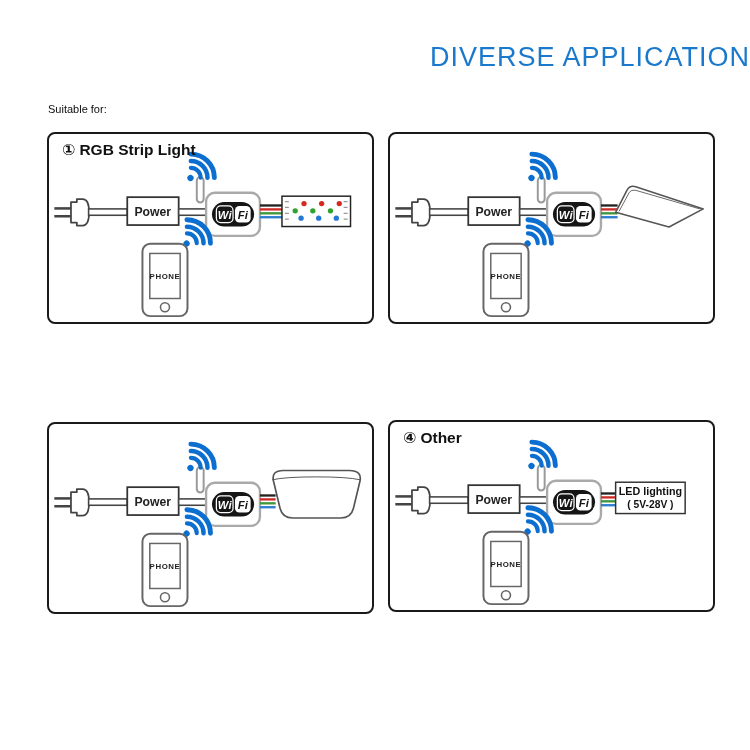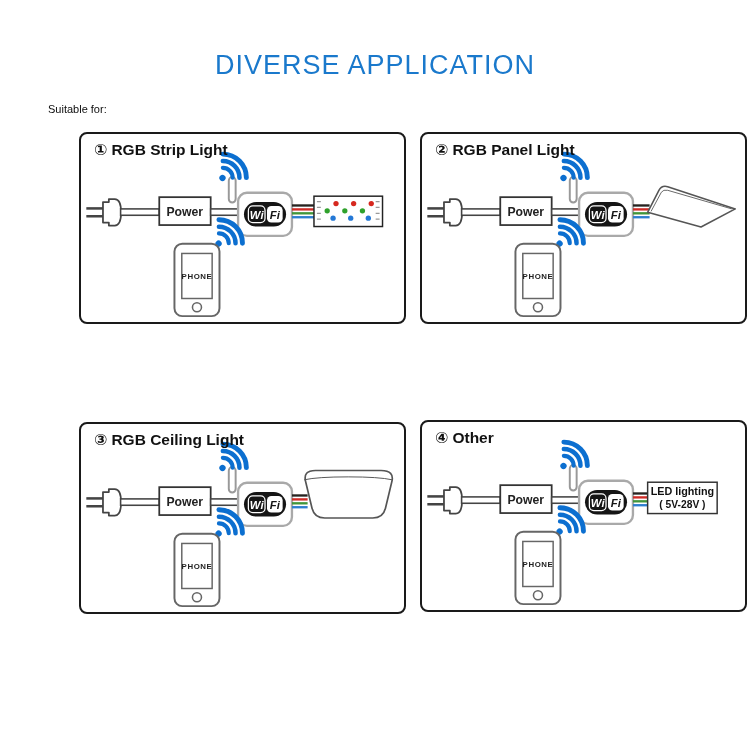--- a/index.html
+++ b/index.html
@@ -1,29 +1,29 @@
 <!DOCTYPE html>
 <html style="--title-blue: #1a79cc; --wifi-blue: #0c6fd0; --panel-border: #1a1a1a; --wire-black: #26221f; --wire-red: #cf2b26; --wire-green: #41953a; --wire-blue: #2e7ecf; --led-red: #d6281f; --led-green: #2fa12c; --led-blue: #2478d6;"><head>
 <meta charset="utf-8">
 <style>
   html,body{margin:0;padding:0;}
   body{
     width:750px;height:750px;background:#ffffff;position:relative;
     font-family:"Liberation Sans","DejaVu Sans",sans-serif;overflow:hidden;
   }
   .page-title{
-    position:absolute;top:42px;left:0;width:750px;text-align:center;
-    font-size:27px;letter-spacing:1px;color:var(--title-blue,#1a79cc);margin-top:8px;
+    position:absolute;top:42px;left:0;width:750px;text-align:right;
+    font-size:27px;letter-spacing:1px;color:var(--title-blue,#1a79cc);
   }
   .subtitle{
     position:absolute;left:48px;top:103px;font-size:11px;color:#0d0d0d;
   }
   .panel{
     position:absolute;width:327px;height:192px;background:#fff;
-    border:2px solid var(--panel-border,#1a1a1a);border-radius:8px;box-sizing:border-box;margin-left:32px;
+    border:2px solid var(--panel-border,#1a1a1a);border-radius:8px;box-sizing:border-box;
   }
   #panel-1{left:47px;top:132px}
   #panel-2{left:388px;top:132px}
   #panel-3{left:47px;top:422px}
   #panel-4{left:388px;top:420px}
   .panel-header{
     position:absolute;left:13px;top:7px;font-size:15.5px;font-weight:700;color:#111;z-index:2;
   }
   svg.diagram{position:absolute;left:0;top:0;width:100%;height:100%;}
   svg text{font-family:"Liberation Sans","DejaVu Sans",sans-serif;}
@@ -114,38 +114,36 @@
           <circle class="d-b" cx="274" cy="86" r="2.7"></circle>
         <circle class="d-r" cx="295" cy="71" r="2.7"></circle>
           <circle class="d-g" cx="286" cy="78.5" r="2.7"></circle>
           <circle class="d-b" cx="292" cy="86" r="2.7"></circle>
       </g>
     </g>
   </svg>
 </div>
 
 <div class="panel" id="panel-2">
-  <div class="panel-header">② RGB Panel Light</div>
   <svg class="diagram" viewBox="0 0 327 192">
     <use href="#chain" xlink:href="#chain"></use>
     <g>
       <line class="w-k" x1="214" y1="73" x2="231" y2="73"></line>
       <line class="w-r" x1="214" y1="77" x2="231" y2="77"></line>
       <line class="w-g" x1="214" y1="81" x2="231" y2="81"></line>
       <line class="w-b" x1="214" y1="85" x2="231" y2="85"></line>
     </g>
     <g>
       <path d="M229,80 L240.5,57.5 Q243.5,52 249.5,53.8 L318.5,76.5 L283.5,95 Z" fill="#fff" stroke="#555" stroke-width="1.6" stroke-linejoin="round"></path>
       <path d="M232.5,79 L243,59.5 Q245,56.5 249.5,57.5 L315,76.5" fill="none" stroke="#555" stroke-width="0.9"></path>
     </g>
   </svg>
 </div>
 
 <div class="panel" id="panel-3">
-  <div class="panel-header">③ RGB Ceiling Light</div>
   <svg class="diagram" viewBox="0 0 327 192">
     <use href="#chain" xlink:href="#chain"></use>
     <g>
       <line class="w-k" x1="214" y1="73" x2="230" y2="73"></line>
       <line class="w-r" x1="214" y1="77" x2="230" y2="77"></line>
       <line class="w-g" x1="214" y1="81" x2="230" y2="81"></line>
       <line class="w-b" x1="214" y1="85" x2="230" y2="85"></line>
     </g>
     <g>
       <path d="M238,47.5 L305,47.5 Q319,47.5 316,59 L309.5,86 Q307,96 296.5,96 L247.5,96 Q237,96 234.5,86 L228,59 Q225,47.5 238,47.5 Z" fill="#fff" stroke="#555" stroke-width="1.7" stroke-linejoin="round"></path>

